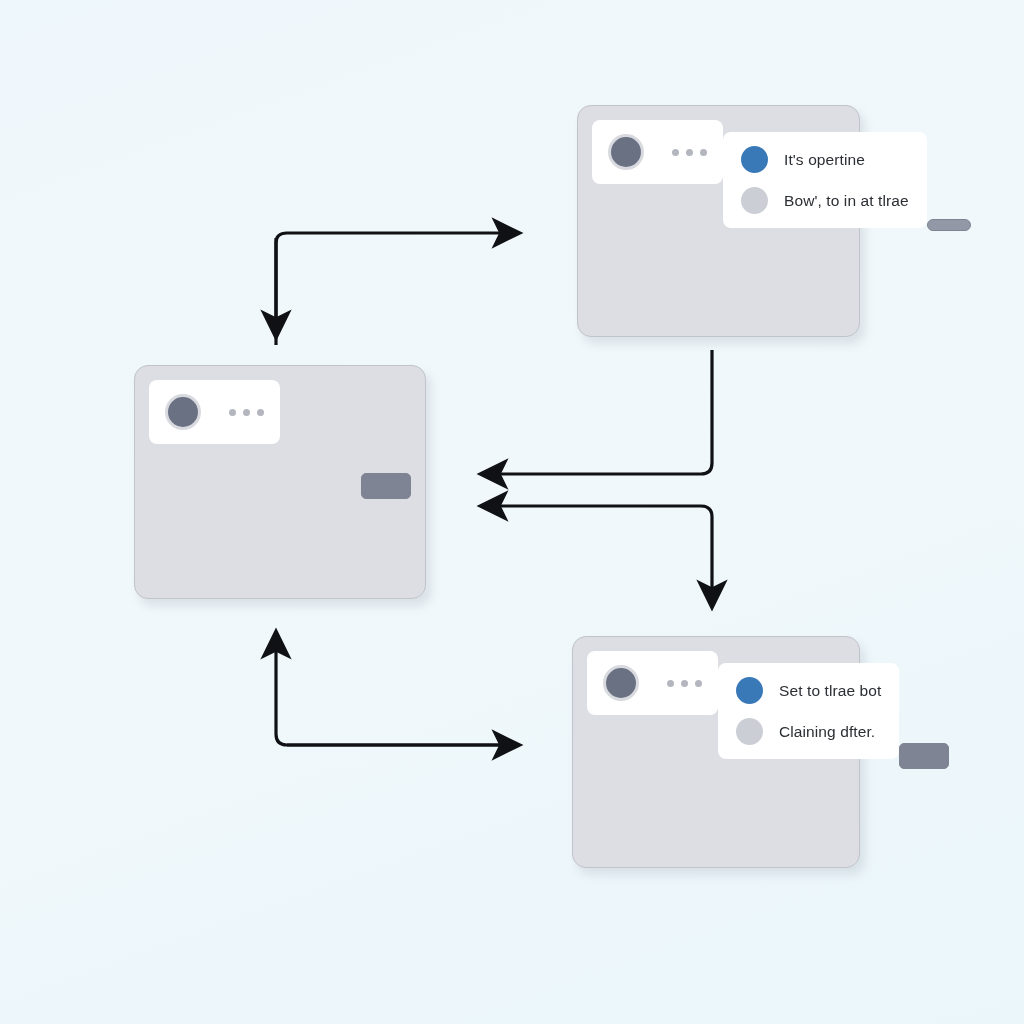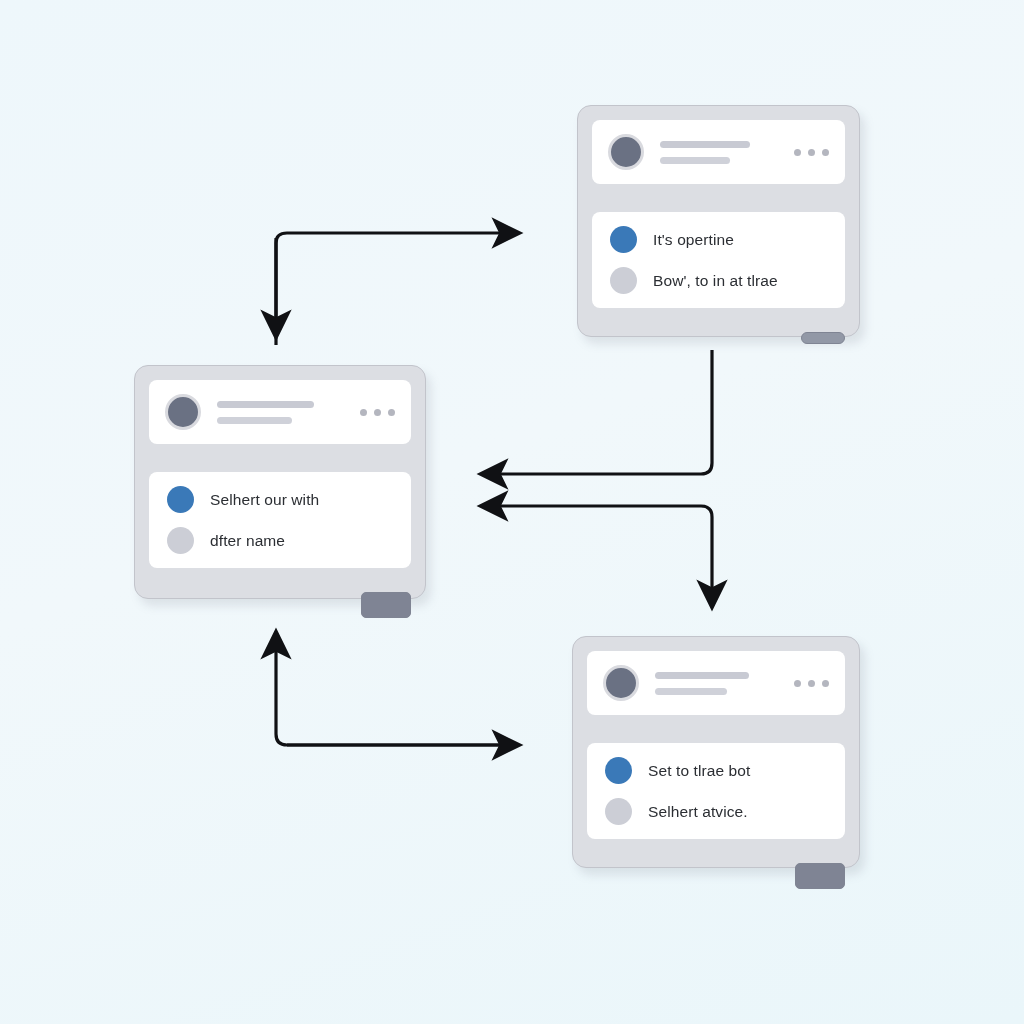--- a/index.html
+++ b/index.html
@@ -31,22 +31,21 @@
   
   .card {
     position: absolute;
     box-sizing: border-box;
     background: #dcdee3;
     border: 1.5px solid #c2c4cb;
     border-radius: 14px;
     box-shadow: 5px 7px 10px rgba(120,130,145,0.18);
     padding: 14px;
     display: flex;
-    flex-direction: column;
-    gap: 16px;
+    flex-direction: row;
   }
   .card-header {
     background: #ffffff;
     border-radius: 8px;
     height: 64px;
     display: flex;
     align-items: center;
     padding: 0 16px;
     box-sizing: border-box;
     flex: none;
@@ -231,30 +230,20 @@
       <div class="skeleton-lines">
         <div class="sk-line long"></div>
         <div class="sk-line short"></div>
       </div>
       <div class="dots">
         <i></i>
         <i></i>
         <i></i>
       </div>
     </div>
-    <div class="card-body">
-      <div class="row">
-        <span class="bullet blue"></span>
-        <span class="row-label">Selhert our with</span>
-      </div>
-      <div class="row">
-        <span class="bullet grey"></span>
-        <span class="row-label">dfter name</span>
-      </div>
-    </div>
     <div class="card-footer">
       <div class="pill-btn large"></div>
     </div>
   </div>
 
   <div class="card" id="card-bottom">
     <div class="card-header">
       <div class="avatar"></div>
       <div class="skeleton-lines">
         <div class="sk-line long"></div>
@@ -266,21 +255,21 @@
         <i></i>
       </div>
     </div>
     <div class="card-body">
       <div class="row">
         <span class="bullet blue"></span>
         <span class="row-label">Set to tlrae bot</span>
       </div>
       <div class="row">
         <span class="bullet grey"></span>
-        <span class="row-label">Selhert atvice.</span>
+        <span class="row-label">Claining dfter.</span>
       </div>
     </div>
     <div class="card-footer">
       <div class="pill-btn large"></div>
     </div>
   </div>
 
 </div>
 
 </body></html>

